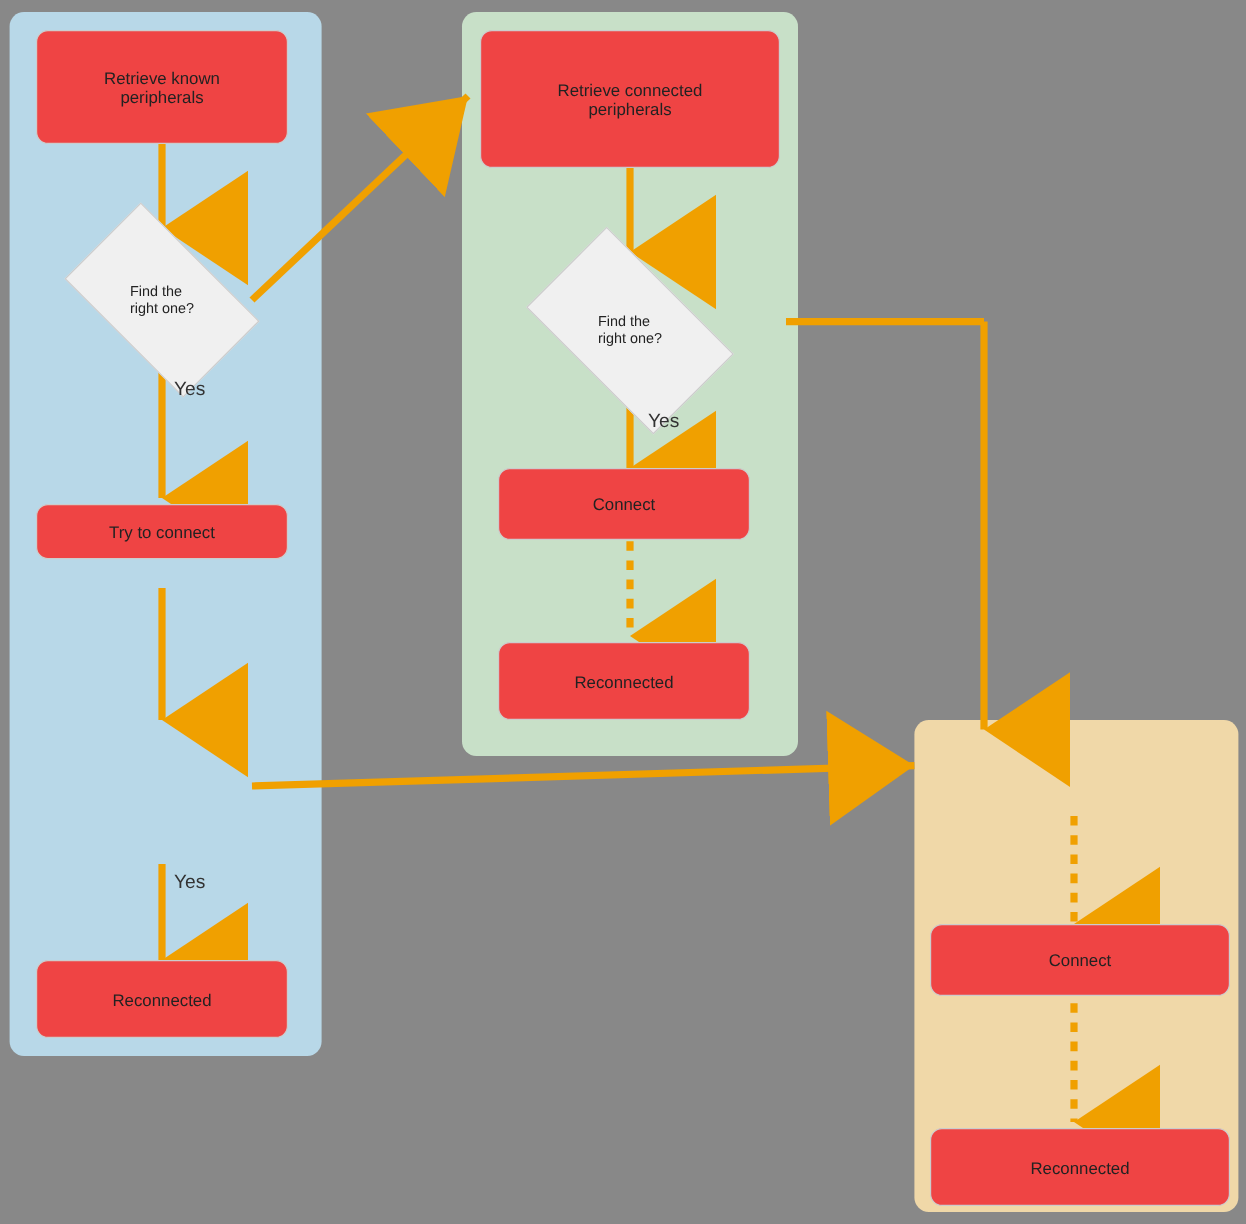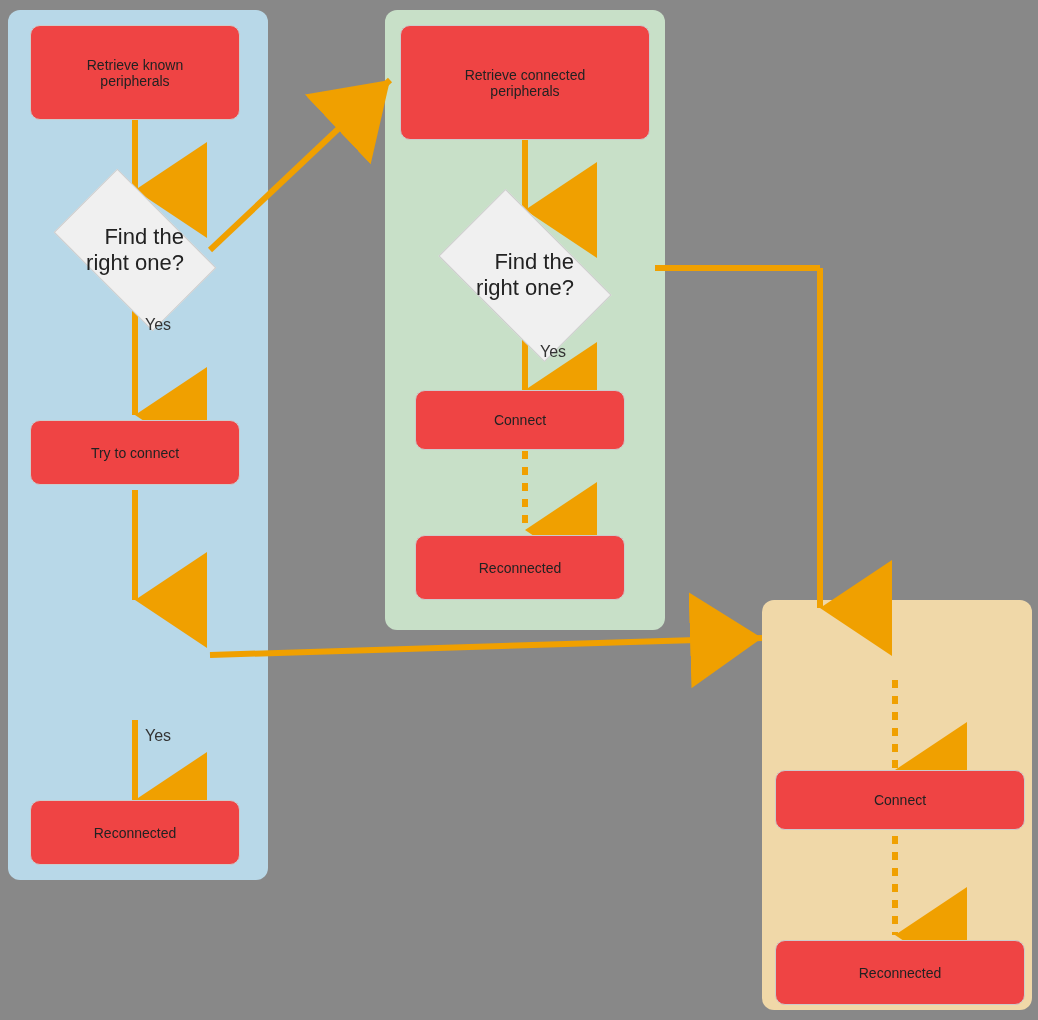--- a/index.html
+++ b/index.html
@@ -74,22 +74,22 @@
       width: 130px;
       height: 80px;
       background: #f0f0f0;
       border: 1px solid #ccc;
       transform: rotate(45deg);
       position: absolute;
     }
 
     .diamond-text {
       position: absolute;
-      text-align: right;
-      font-size: 22px;
+      text-align: left;
+      font-size: 12px;
       color: #222;
       z-index: 2;
       pointer-events: none;
       line-height: 1.2;
     }
 
     .arrow-label {
       position: absolute;
       font-size: 16px;
       color: #333;
@@ -156,21 +156,21 @@
   <div class="flowbox" style="left: 30px; top: 25px; width: 210px; height: 95px; white-space: pre-line;">Retrieve known
 peripherals</div>
 
   <div class="diamond-wrapper" style="left: 30px; top: 185px; width: 210px; height: 130px;">
     <div class="diamond" style="width:140px; height:90px;"></div>
     <span class="diamond-text">Find the<br>right one?</span>
   </div>
 
   <div class="arrow-label" style="left: 145px; top: 316px;">Yes</div>
 
-  <div class="flowbox" style="left: 30px; top: 420px; width: 210px; height: 65px;">Try to connect</div>
+  <div class="flowbox" style="left: 30px; top: 420px; width: 210px; height: 46px;">Try to connect</div>
 
 
   <div class="arrow-label" style="left: 145px; top: 727px;">Yes</div>
 
   <div class="flowbox" style="left: 30px; top: 800px; width: 210px; height: 65px;">Reconnected</div>
 
   <div class="flowbox" style="left: 400px; top: 25px; width: 250px; height: 115px; white-space: pre-line;">Retrieve connected
 peripherals</div>
 
   <div class="diamond-wrapper" style="left: 395px; top: 205px; width: 260px; height: 140px;">

